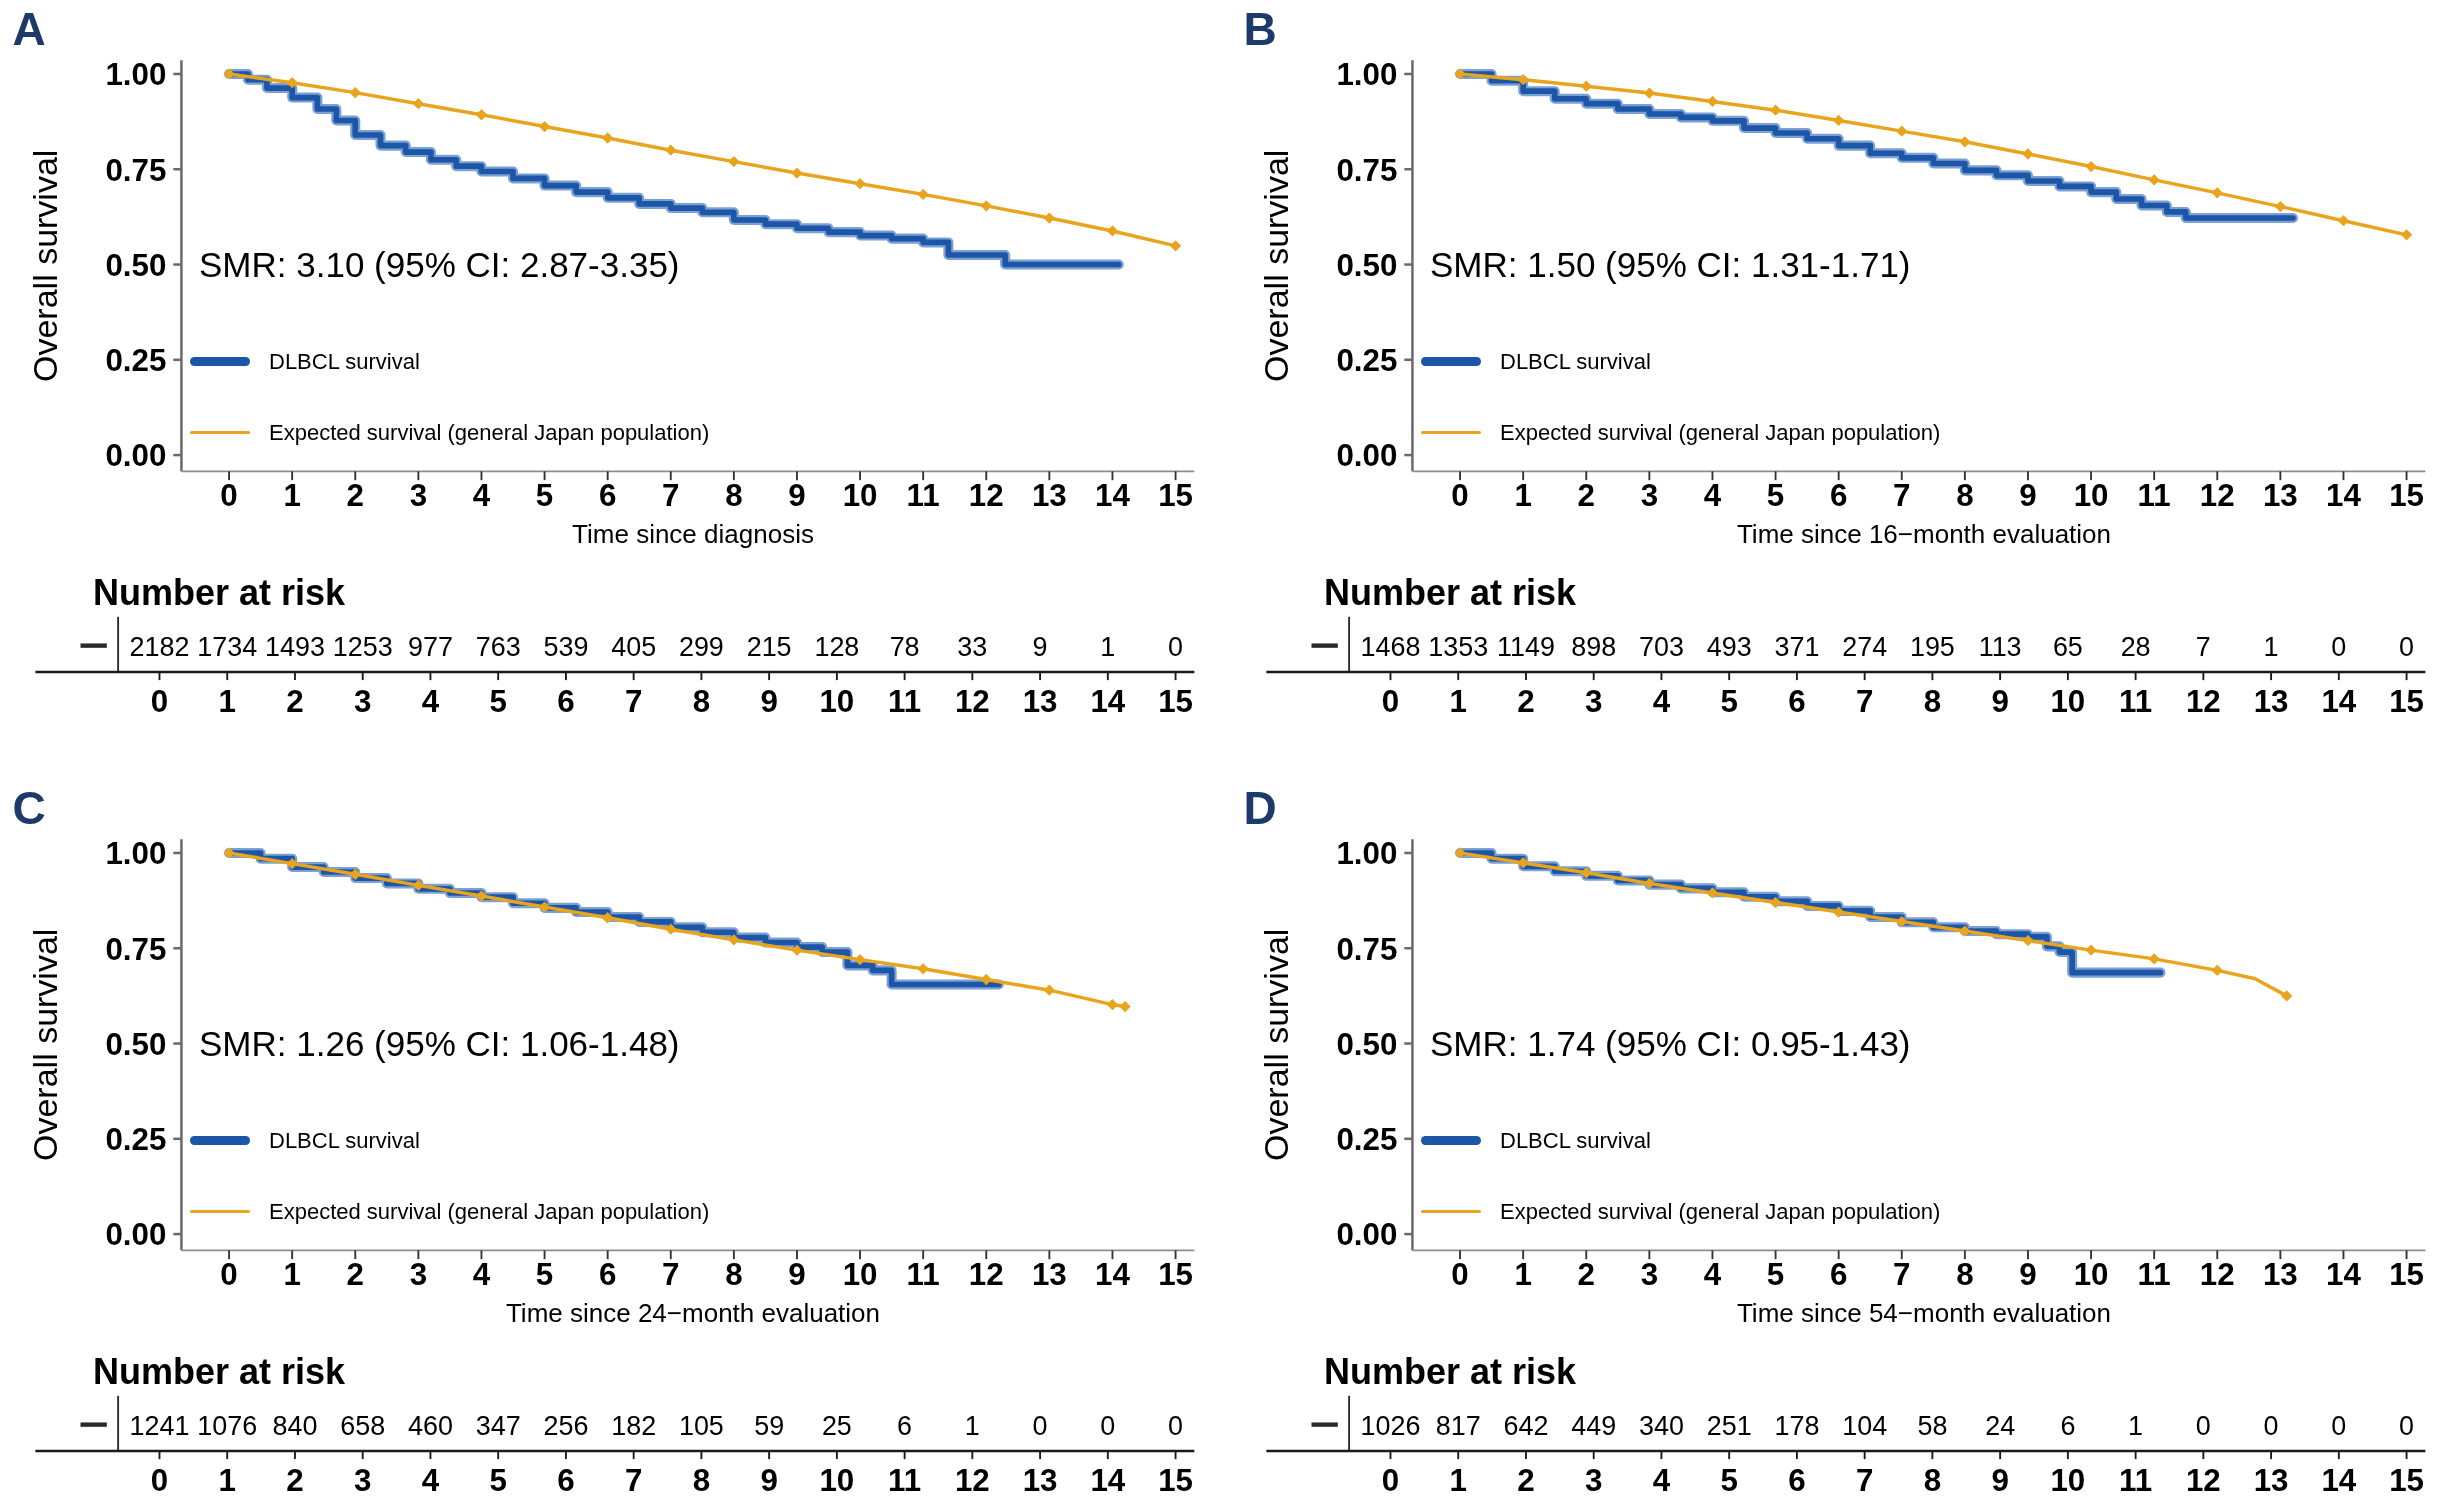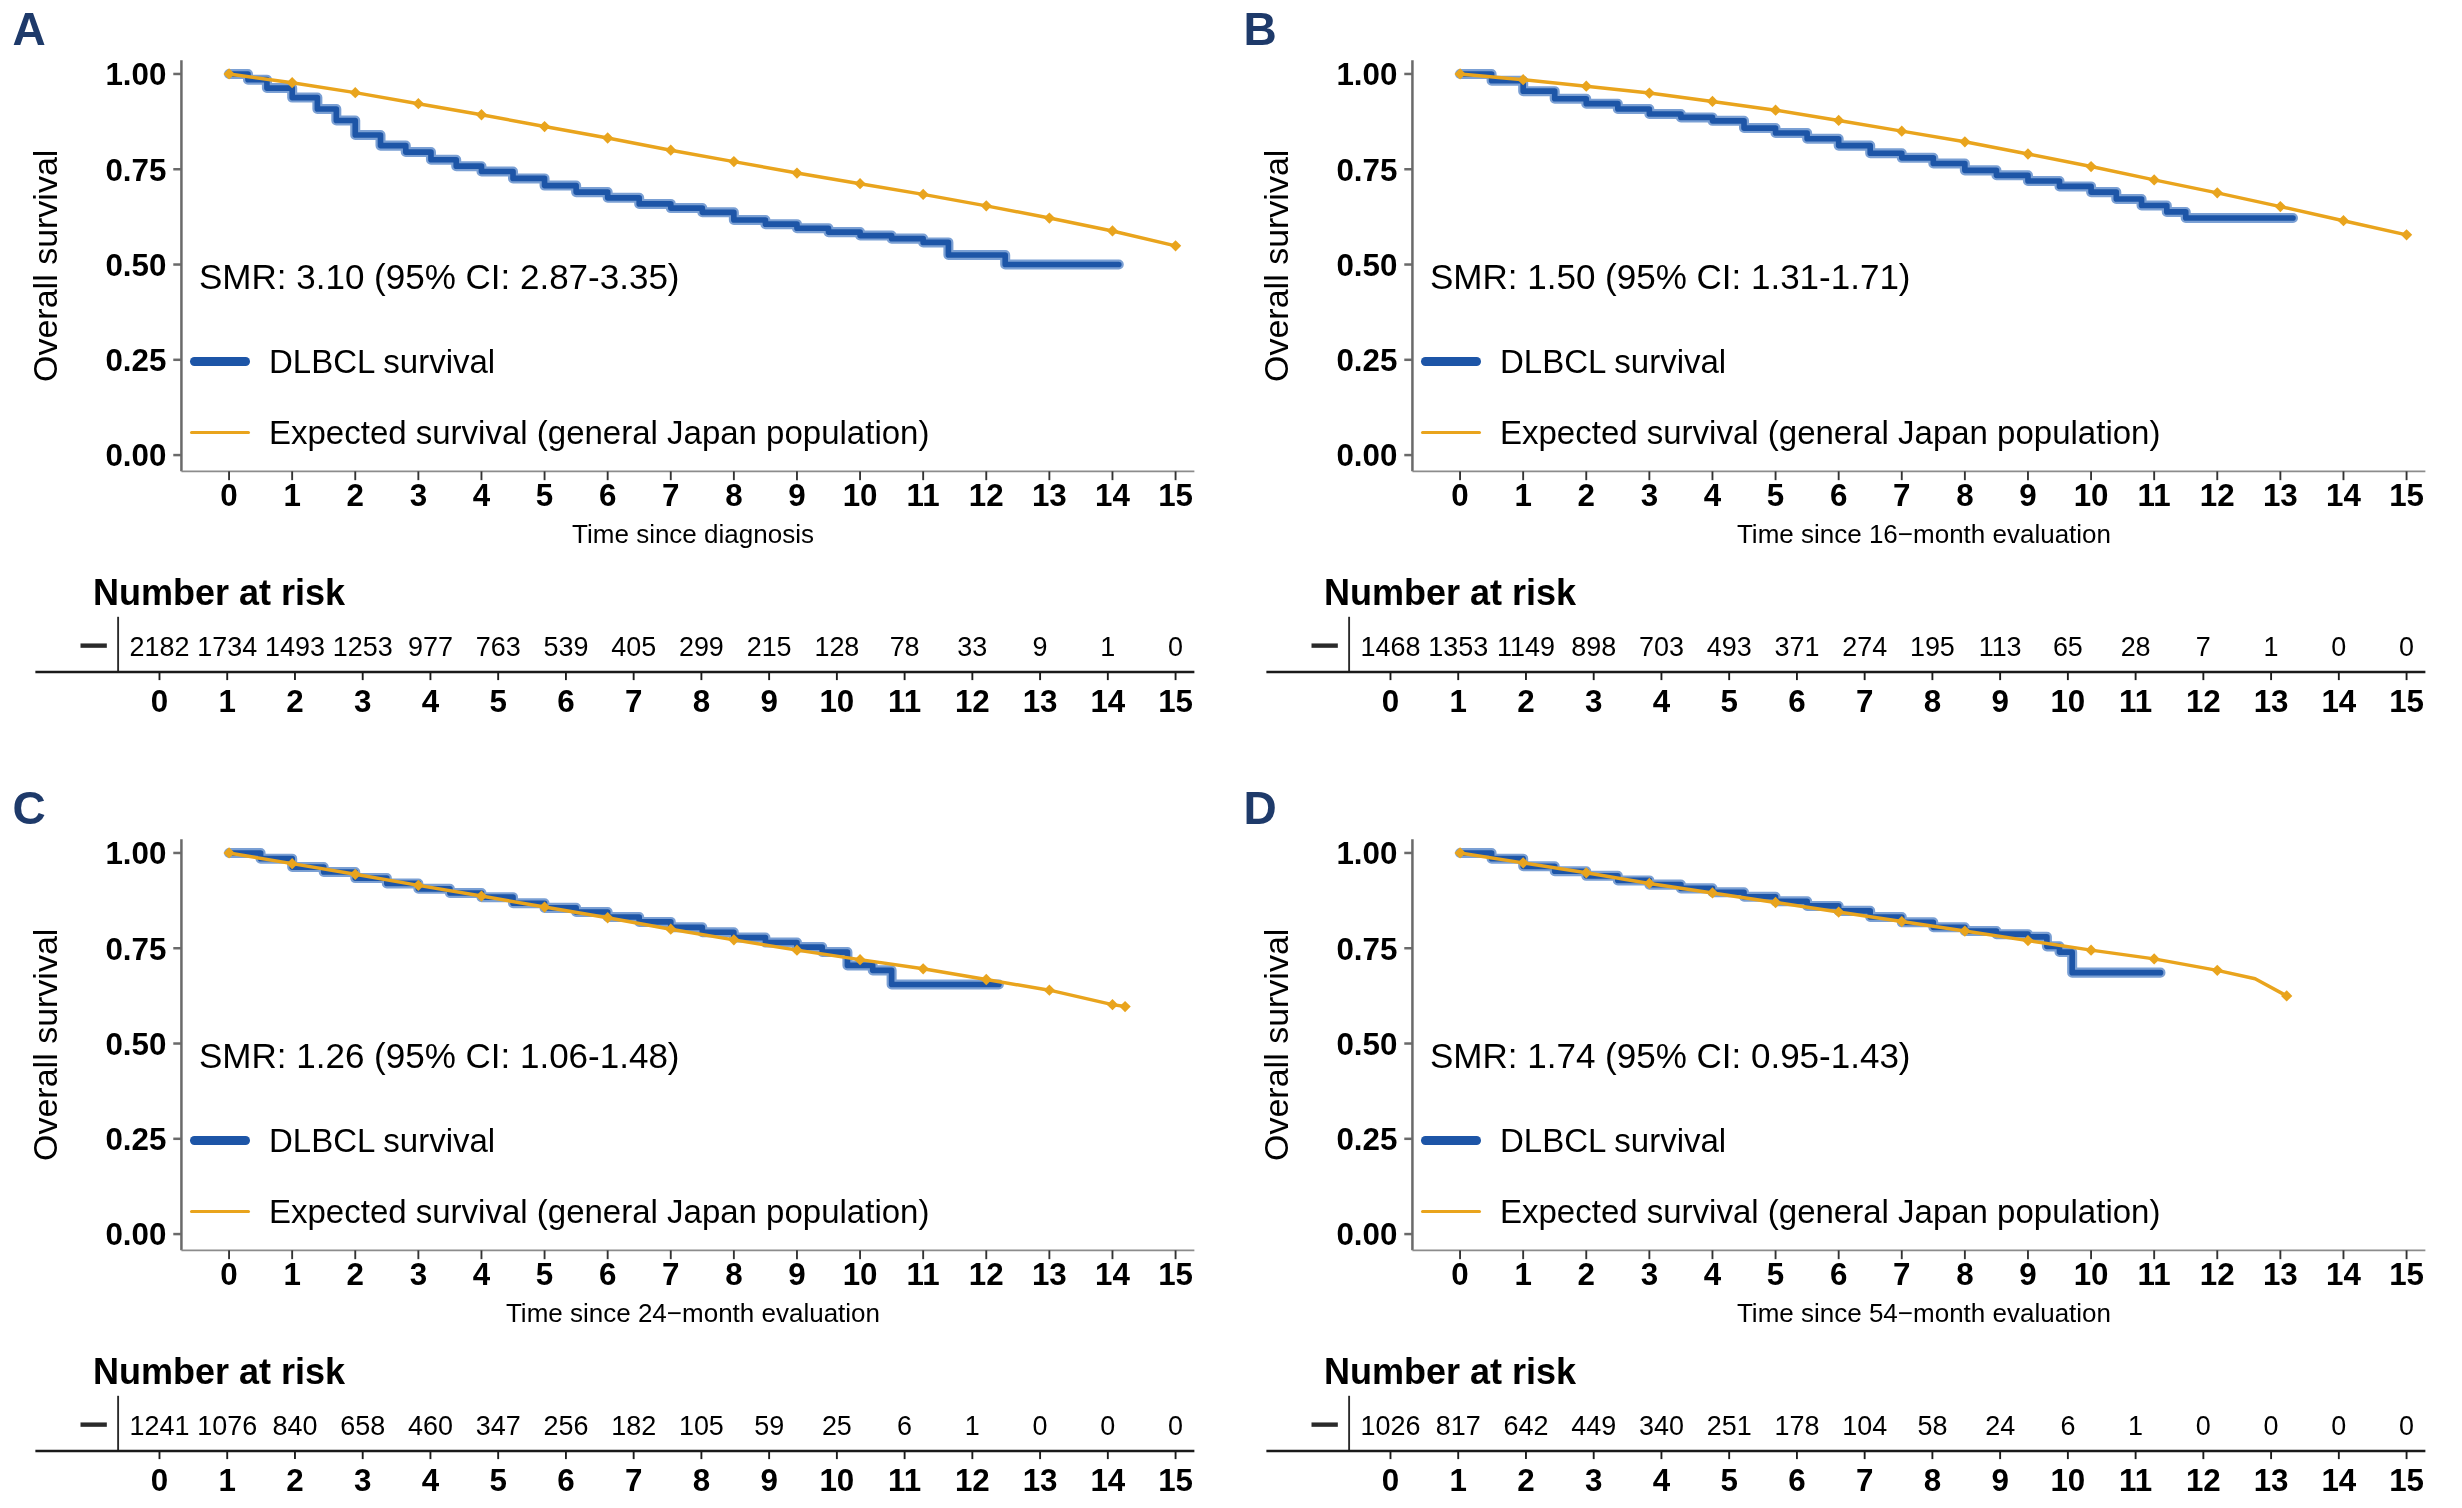--- a/index.html
+++ b/index.html
@@ -16,29 +16,29 @@
     font-size:46px;font-weight:bold;color:#1e3a6a;line-height:1;
   }
   .y-axis-title{
     position:absolute;left:25px;top:74px;height:384px;width:40px;
     writing-mode:vertical-rl;transform:rotate(180deg);
     display:flex;align-items:center;justify-content:center;
     font-size:34px;white-space:nowrap;
   }
   .smr-annotation{
     position:absolute;left:199px;top:245px;
-    font-size:35px;white-space:nowrap;line-height:1.15;margin-top:12px;
+    font-size:35px;white-space:nowrap;line-height:1.15;
   }
   .legend-row{
     position:absolute;left:190px;height:39px;
     display:flex;align-items:center;gap:19px;white-space:nowrap;
   }
   .legend-row-1{top:342px;}
   .legend-row-2{top:413px;}
-  .legend-label{font-size:33px;}
+  .legend-label{font-size:22px;}
   .swatch{display:inline-block;flex:0 0 auto;}
   .swatch-dlbcl{width:60px;height:8.2px;border-radius:4.4px;background:#1d55a7;}
   .swatch-expected{width:60px;height:3.8px;border-radius:1.9px;background:#e9a41d;}
   .x-axis-title{
     position:absolute;left:204px;top:519px;width:978px;
     text-align:center;font-size:26px;white-space:nowrap;
   }
   .risk-header{
     position:absolute;left:93px;top:572px;
     font-size:36px;font-weight:bold;white-space:nowrap;

